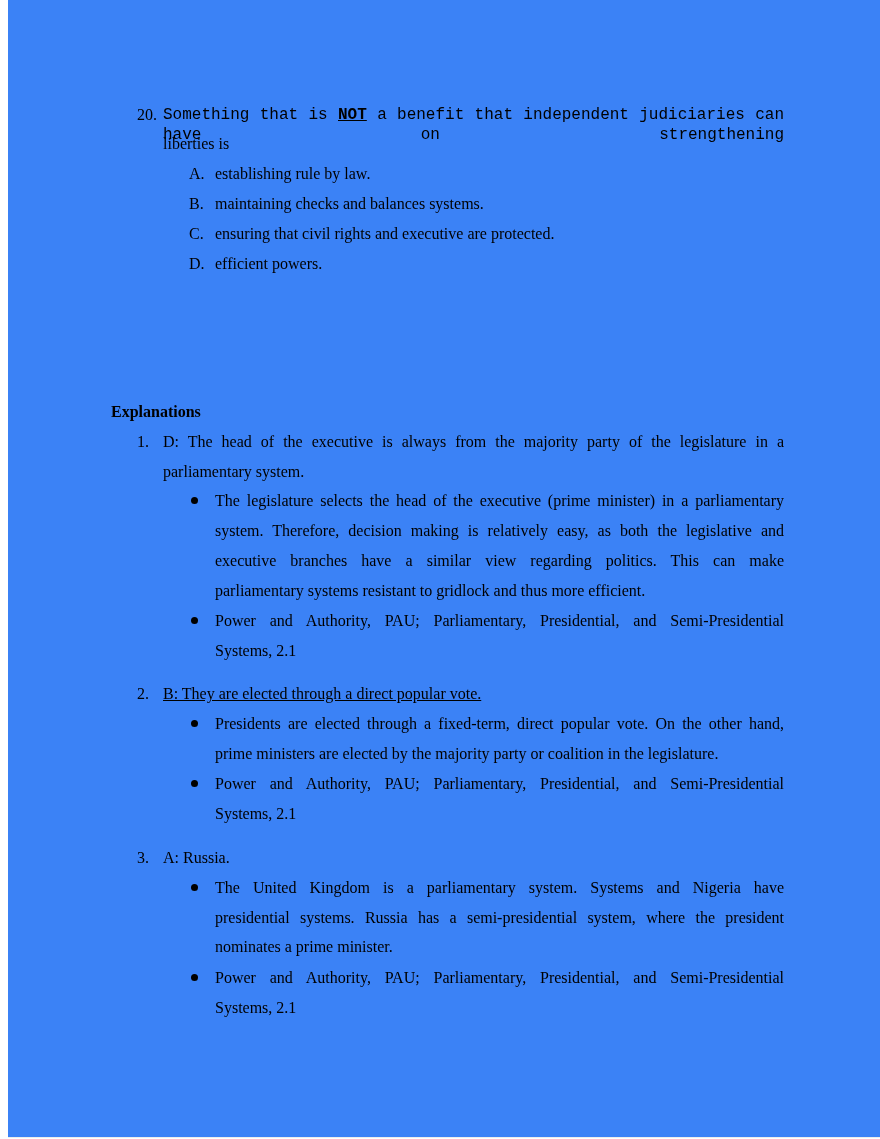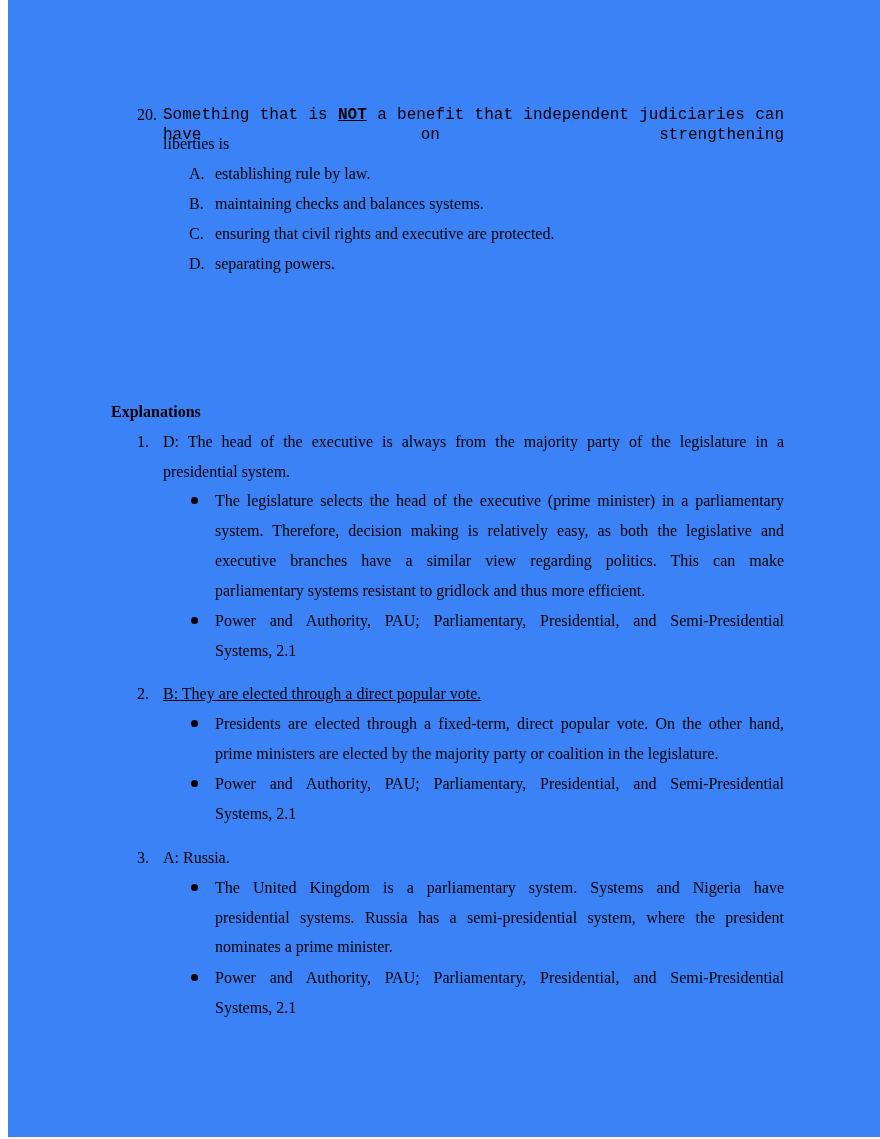--- a/index.html
+++ b/index.html
@@ -65,30 +65,30 @@
     <div>
       <span class="line" style="left:181px; top:194px;">B.</span>
       <span class="line" style="left:207px; top:194px;">maintaining checks and balances systems.</span>
     </div>
     <div>
       <span class="line" style="left:181px; top:224px;">C.</span>
       <span class="line" style="left:207px; top:224px;">ensuring that civil rights and executive are protected.</span>
     </div>
     <div>
       <span class="line" style="left:181px; top:254px;">D.</span>
-      <span class="line" style="left:207px; top:254px;">separating powers.</span>
+      <span class="line" style="left:207px; top:254px;">efficient powers.</span>
     </div>
   </div>
 
   <span class="line bold" style="left:103px; top:402px;">Explanations</span>
 
   <div>
     <span class="line num" style="left:129px; top:432px;">1.</span>
     <div class="line just" style="left:155px; top:432px; width:621px;">D: The head of the executive is always from the majority party of the legislature in a</div>
-    <span class="line" style="left:155px; top:462px;">presidential system.</span>
+    <span class="line" style="left:155px; top:462px;">parliamentary system.</span>
 
     <span class="bullet" style="left:183px; top:497px;"></span>
     <div class="line just" style="left:207px; top:491px; width:569px;">The legislature selects the head of the executive (prime minister) in a parliamentary</div>
     <div class="line just" style="left:207px; top:521px; width:569px;">system. Therefore, decision making is relatively easy, as both the legislative and</div>
     <div class="line just" style="left:207px; top:551px; width:569px;">executive branches have a similar view regarding politics. This can make</div>
     <span class="line" style="left:207px; top:581px;">parliamentary systems resistant to gridlock and thus more efficient.</span>
 
     <span class="bullet" style="left:183px; top:617px;"></span>
     <div class="line just" style="left:207px; top:611px; width:569px;">Power and Authority, PAU; Parliamentary, Presidential, and Semi-Presidential</div>
     <span class="line" style="left:207px; top:641px;">Systems, 2.1</span>

